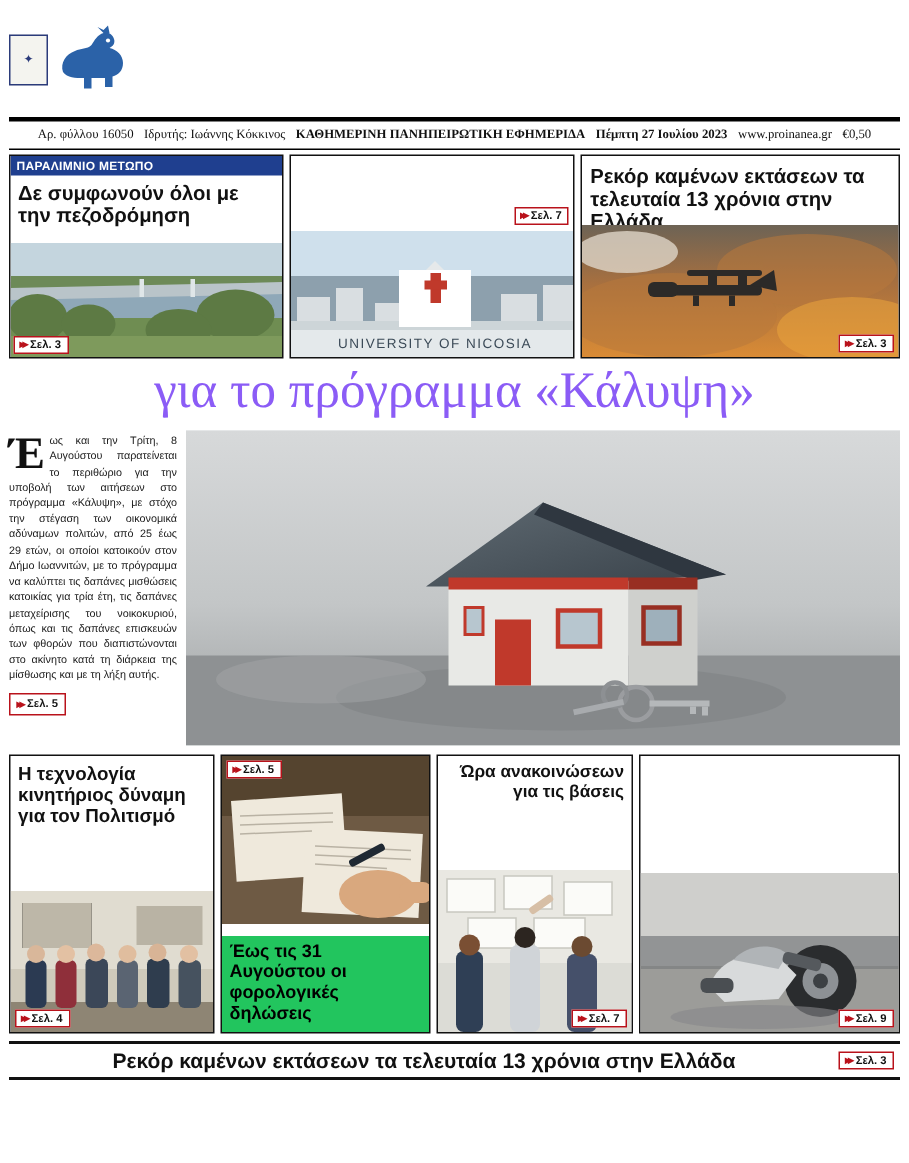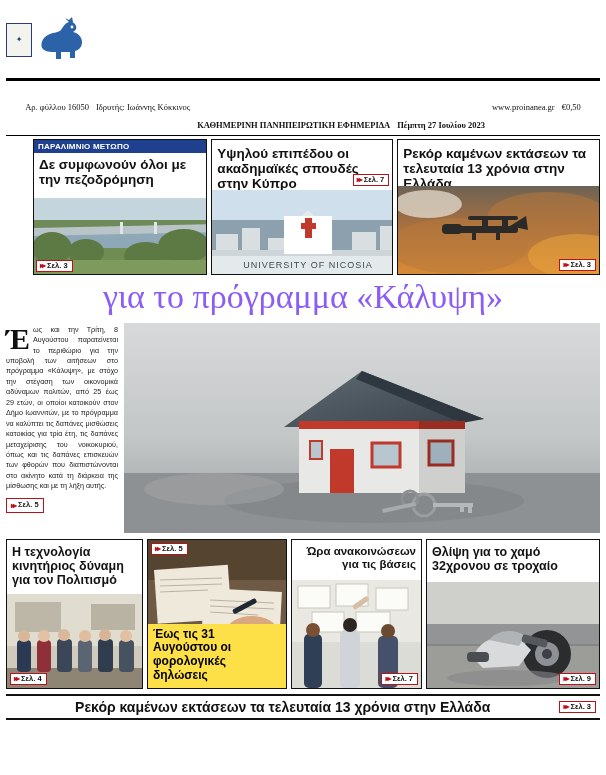--- a/index.html
+++ b/index.html
@@ -61,36 +61,36 @@
     display: flex;
     align-items: center;
     justify-content: center;
     gap: 7px;
     font-family: Liberation Serif, serif;
     font-size: 8.5px;
     color: #111;
     padding: 3px 0 3px 0;
     white-space: nowrap;
   }
-  .infoline .bold { font-weight: bold; margin-top: 36px; }
+  .infoline .bold { font-weight: bold; }
 
   
   .teasers {
     display: flex;
     gap: 4px;
     margin-top: 3px;
     height: 136px;
   }
   .teaser {
     border: 1px solid #111;
     position: relative;
     overflow: hidden;
     background: #fff;
   }
-  .t1 { width: 184px; margin-left: 27px; }
+  .t1 { width: 184px; }
   .t2 { width: 192px; }
   .t3 { width: 214px; }
 
   .kicker {
     background: #1f3f8f;
     color: #fff;
     font-family: "Liberation Sans", sans-serif;
     font-size: 8px;
     font-weight: bold;
     padding: 2px 4px;
@@ -199,41 +199,41 @@
     position: relative;
     overflow: hidden;
     background: #cfd3d6;
   }
 
   
   .bottom {
     display: flex;
     gap: 4px;
     margin-top: 6px;
-    height: 150px;
+    height: 186px;
   }
   .bcell { border: 1px solid #111; position: relative; overflow: hidden; background:#fff; }
   .b1 { width: 137px; }
   .b2 { width: 140px; }
   .b3 { width: 131px; text-align: right; }
   .b4 { width: 174px; }
   .bhead {
     font-family: "Liberation Sans", sans-serif;
     font-weight: bold;
     font-size: 12.5px;
     line-height: 1.15;
     color: #111;
     padding: 5px 5px 3px 5px;
   }
   .bhead.sm { font-size: 11.5px; }
   .bphoto { position: absolute; left:0; right:0; bottom:0; overflow:hidden; }
   .bhead-bottom {
     position: absolute;
     left: 0; right: 0; bottom: 0;
-    background: #fde047;
+    background: #22c55e;
     padding: 4px 5px 5px 5px;
     font-family: "Liberation Sans", sans-serif;
     font-weight: bold;
     font-size: 12px;
     line-height: 1.15;
   }
 
   
   .footer {
     margin-top: 5px;
@@ -314,21 +314,20 @@
           <rect x="120" y="24" width="3" height="12" fill="#dfe6e8"></rect>
         </svg>
       </div>
       <span class="pageflag" style="left:2px; bottom:2px;">
         <span class="arrows">▸▸</span>
         <span>Σελ. 3</span>
       </span>
     </div>
 
     <div class="teaser t2">
-      <div class="teaser-head" style="padding-top:6px">Υψηλού επιπέδου οι ακαδημαϊκές σπουδές στην Κύπρο</div>
       <div class="teaser-photo" style="height:84px">
         <svg width="192" height="84" viewBox="0 0 192 84" preserveAspectRatio="none">
           <rect width="192" height="84" fill="#b9cddc"></rect>
           <rect y="0" width="192" height="30" fill="#cfe0ec"></rect>
           <g fill="#8da0ad">
             <rect x="0" y="30" width="192" height="54"></rect>
           </g>
           <g fill="#d9dee1">
             <rect x="4" y="44" width="22" height="18"></rect>
             <rect x="30" y="38" width="18" height="24"></rect>
@@ -554,21 +553,20 @@
           <rect x="60" y="26" width="18" height="5" rx="2" fill="#d7bfa6" transform="rotate(-35 60 26)"></rect>
         </svg>
       </div>
       <span class="pageflag" style="right:3px; bottom:3px;">
         <span class="arrows">▸▸</span>
         <span>Σελ. 7</span>
       </span>
     </div>
 
     <div class="bcell b4">
-      <div class="bhead">Θλίψη για το χαμό 32χρονου σε τροχαίο</div>
       <div class="bphoto" style="height:106px">
         <svg width="174" height="106" viewBox="0 0 174 106" preserveAspectRatio="none">
           <rect width="174" height="106" fill="#b8b8b6"></rect>
           <rect y="0" width="174" height="42" fill="#cfcfcc"></rect>
           <rect y="62" width="174" height="44" fill="#9c9c99"></rect>
           <g fill="#6b6f73" opacity="0.5">
             <rect x="0" y="42" width="174" height="22"></rect>
           </g>
           <g>
             <circle cx="120" cy="72" r="24" fill="#2a2c2e"></circle>

